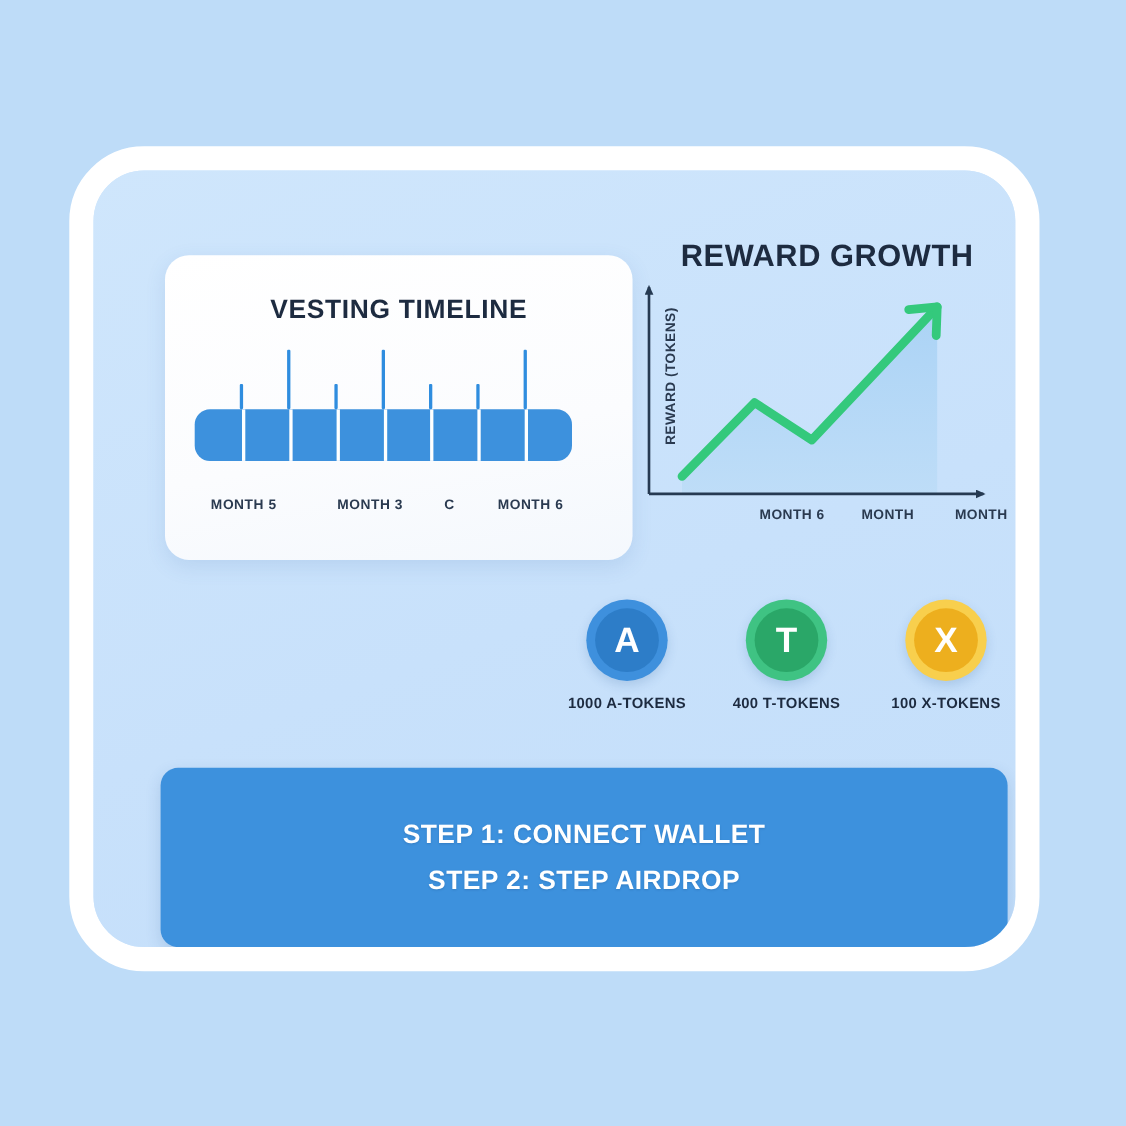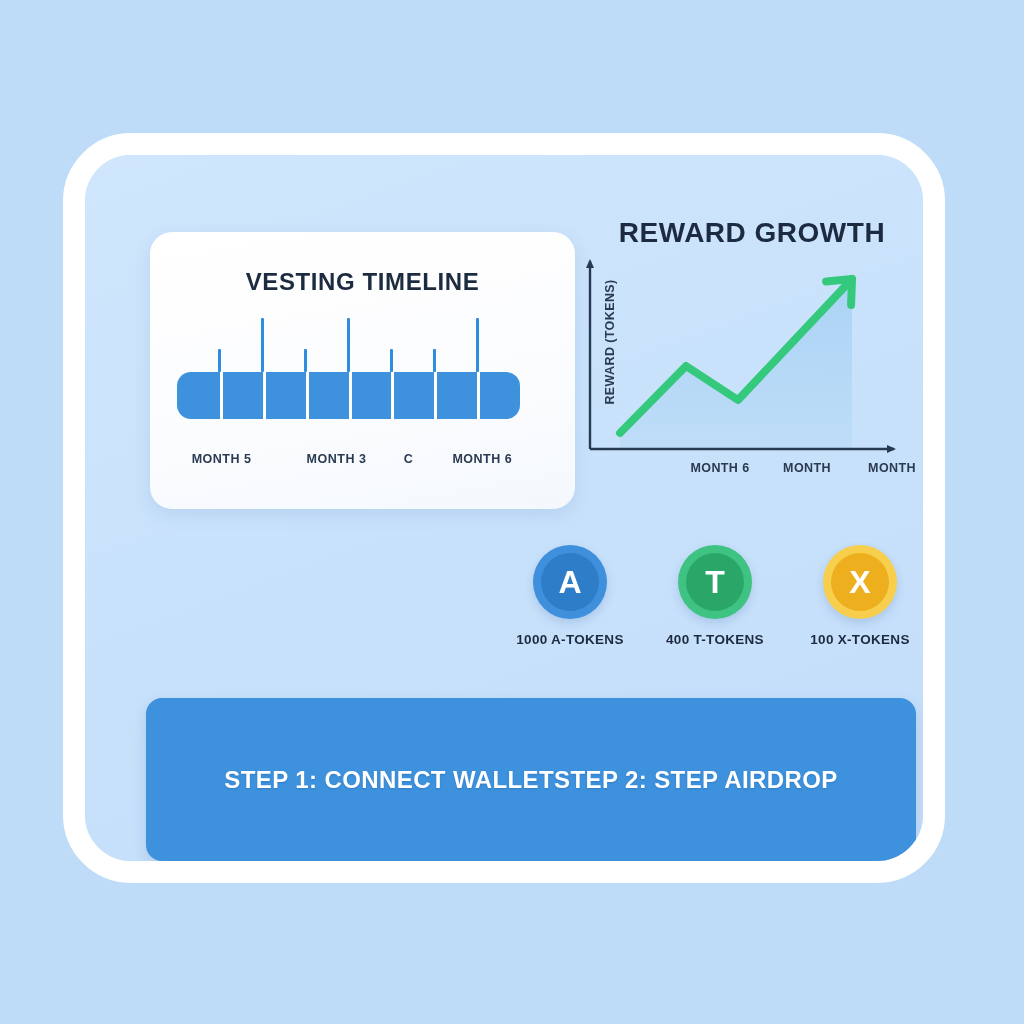--- a/index.html
+++ b/index.html
@@ -200,21 +200,21 @@
   
   #steps-banner {
     position: absolute;
     left: 61px;
     top: 543px;
     width: 770px;
     height: 163px;
     background: #3d91dd;
     border-radius: 16px;
     display: flex;
-    flex-direction: row;
+    flex-direction: column;
     align-items: center;
     justify-content: center;
     box-shadow: 0 5px 14px rgba(40,90,150,0.16);
   }
   .step-line {
     color: #ffffff;
     font-size: 24px;
     font-weight: 700;
     letter-spacing: 0.4px;
     line-height: 1.72;

